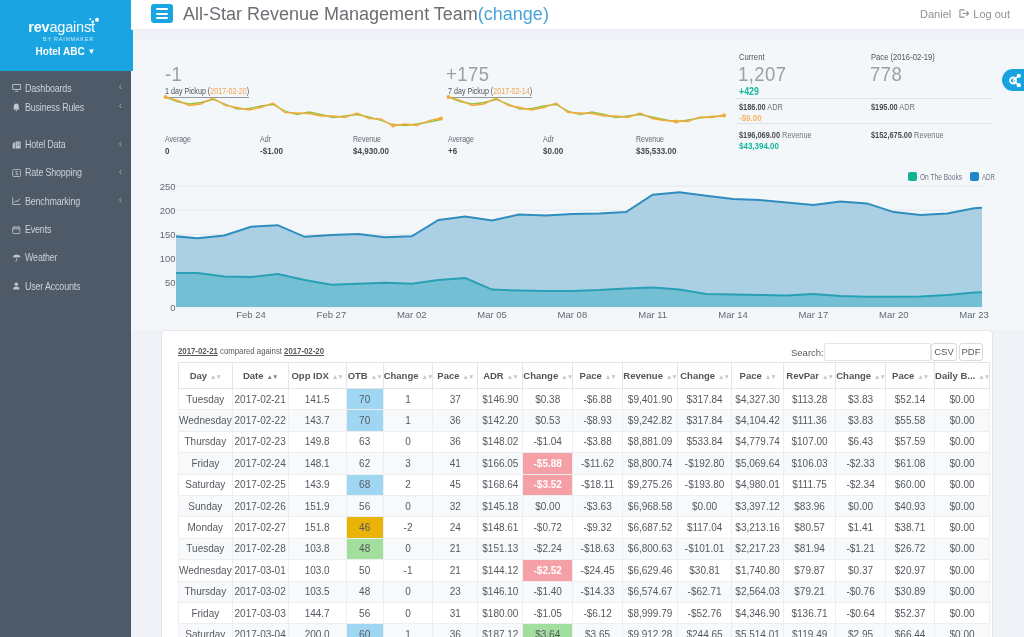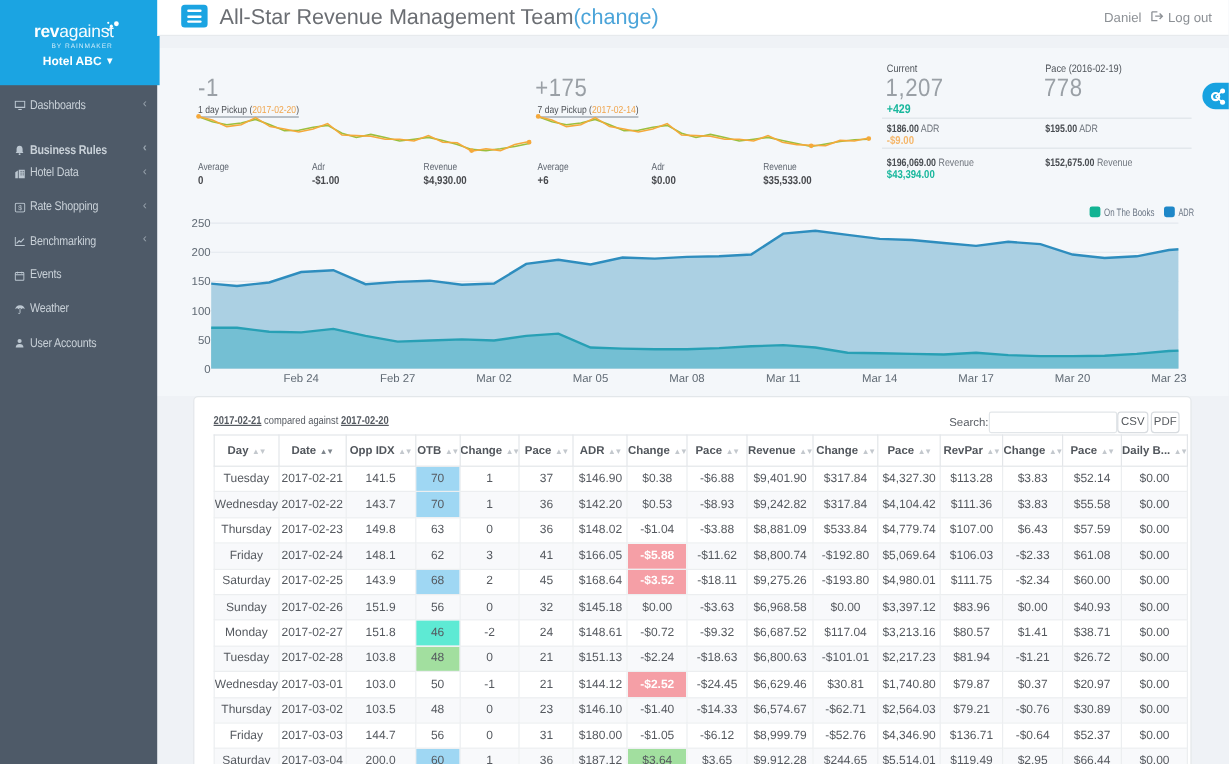--- a/index.html
+++ b/index.html
@@ -53,21 +53,21 @@
 #searchbox { position:absolute; left:662px; top:12px; width:107px; height:18px; background:#fff; border:1px solid #e2e6e9; border-radius:2px; }
 .btn { position:absolute; top:12px; height:18px; background:#fff; border:1px solid #d8dce0; border-radius:3px; font-size:9.5px; color:#55595e; text-align:center; line-height:16px; }
 table { border-collapse:collapse; position:absolute; left:16px; top:31px; table-layout:fixed; }
 th { font-size:9.5px; font-weight:bold; color:#51565c; border:1px solid #e3e6e9; border-width:1px 1px 1px 1px; height:26px; padding:0; white-space:nowrap; overflow:hidden; }
 th .sort { font-size:6.5px; color:#c3c8cd; letter-spacing:-1px; padding-left:3px; }
 th .sort.sortd { color:#7f868d; }
 th .sortd { color:#858b92; }
 td { font-size:10px; color:#55595f; text-align:center; border:1px solid #eceef0; height:21.4px; padding:0; white-space:nowrap; overflow:hidden; }
 tr.even td { background:#f8f9fb; }
 td.cblue { background:#9fd7f3; }
-td.cgreen { background:#5eead4; }
+td.cgreen { background:#eab308; }
 td.cred { background:#f59fa6; color:#fff; font-weight:bold; }
 tr.even td.cblue { background:#9fd7f3; } tr.even td.cgreen { background:#a2df9f; } tr.even td.cred { background:#f59fa6; }
 </style>
 </head>
 <body>
 
 <div id="side"></div>
 <div id="sidehead"></div>
 <div id="logo"><b>rev</b><span>against</span></div>
 <svg class="abs" style="left:88px;top:17px;z-index:6" width="12" height="11" viewBox="0 0 12 11">
@@ -79,21 +79,21 @@
 <div id="byline">BY RAINMAKER</div>
 <div id="hotel">Hotel ABC <span class="car">▼</span></div>
 
 <div class="mitem" style="top:74px;">
  <svg width="13" height="12" viewBox="0 0 13 12">
       <path d="M1 1 h11 v7 h-11 z M4.5 10.5 h4" stroke="#bcc7d1" stroke-width="1.3" fill="none"></path>
     </svg>
  <span class="txt">Dashboards</span>
     <span class="chev">‹</span>
   </div>
-<div class="mitem" style="top:111px;font-weight:bold;">
+<div class="mitem" style="top:93px;">
  <svg width="12" height="12" viewBox="0 0 12 12">
       <path d="M6 1 C3.5 1 2.5 3 2.5 5 L2.5 8 L1.5 9.5 L10.5 9.5 L9.5 8 L9.5 5 C9.5 3 8.5 1 6 1 Z" fill="#bcc7d1"></path>
       <circle cx="6" cy="10.8" r="1.1" fill="#bcc7d1"></circle>
     </svg>
  <span class="txt">Business Rules</span>
     <span class="chev">‹</span>
   </div>
 <div class="mitem" style="top:130.6px;">
  <svg width="13" height="12" viewBox="0 0 13 12">
       <path d="M1 11 V4 L4 2 V11 Z M5 11 V1 H12 V11 Z" fill="#bcc7d1"></path>

